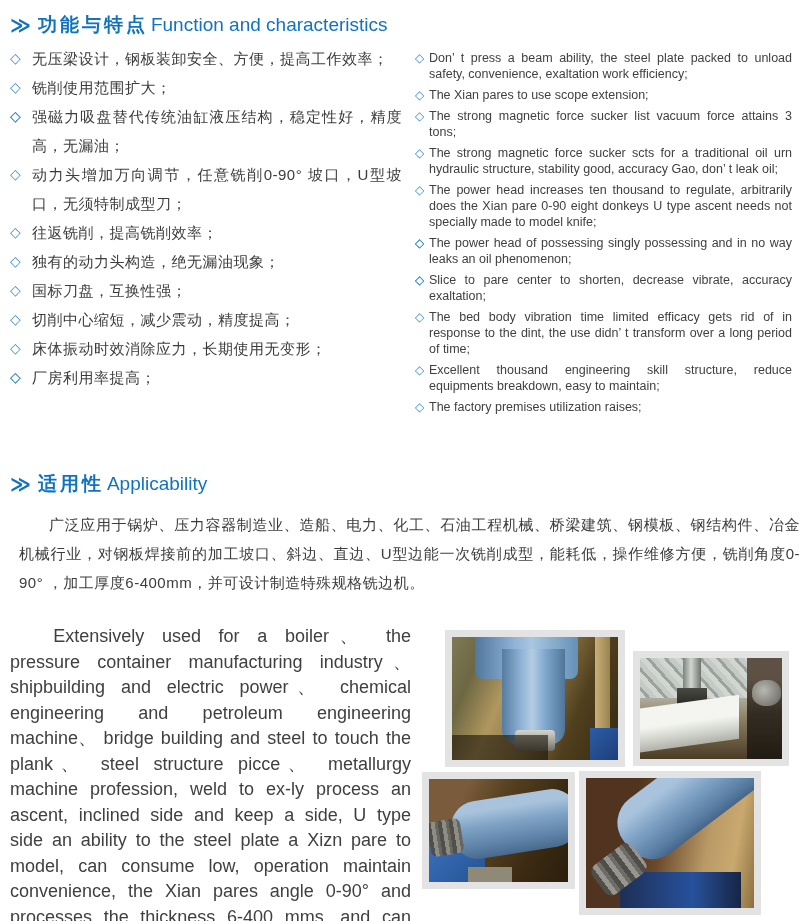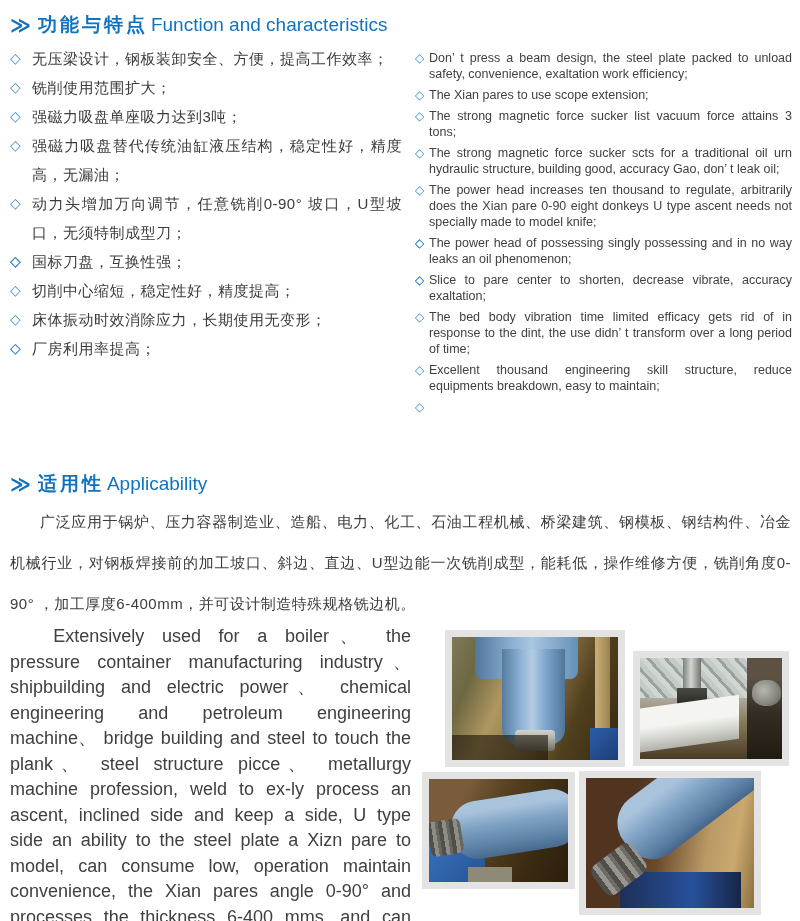--- a/index.html
+++ b/index.html
@@ -19,22 +19,22 @@
   ul.list li{position:relative;text-align:justify;}
   ul.list .bullet{position:absolute;left:0;color:#3f8ccc;}
   .list-zh{left:10px;top:44px;width:392px;}
   .list-zh li{padding-left:22px;font-size:15px;line-height:29px;letter-spacing:0.5px;}
   .list-zh .bullet{top:0;font-size:14px;line-height:29px;}
   .list-en{left:415px;top:50px;width:377px;}
   .list-en li{padding-left:14px;font-size:12.5px;line-height:16px;margin-bottom:5px;color:#404040;}
   .list-en .bullet{top:0;font-size:12px;line-height:16px;}
   
   .para-zh{
-    position:absolute;left:10px;top:501px;width:781px;margin:0;
-    font-size:15px;line-height:41px;text-align:justify;text-indent:2em;letter-spacing:0.5px;
+    position:absolute;left:10px;top:501px;width:781px;margin:9px;
+    font-size:15px;line-height:29px;text-align:justify;text-indent:2em;letter-spacing:0.5px;
   }
   .para-en{
     position:absolute;left:10px;top:624px;width:401px;margin:0;
     font-size:18px;line-height:25.5px;text-align:justify;text-indent:2.4em;
     word-spacing:2px;color:#404040;
   }
   
   .photo{position:absolute;box-sizing:border-box;border:7px solid #e3e3e3;overflow:hidden;}
   .photo *{position:absolute;}
   #photo1{left:445px;top:630px;width:180px;height:137px;
@@ -87,45 +87,45 @@
 
 <div class="page">
 
   <div class="sec-header h1pos">
     <span class="chev">≫</span><span class="t-zh">功能与特点</span><span class="t-en">Function and characteristics</span>
   </div>
 
   <ul class="list list-zh">
       <li><span class="bullet">◇</span><span>无压梁设计，钢板装卸安全、方便，提高工作效率；</span></li>
       <li><span class="bullet">◇</span><span>铣削使用范围扩大；</span></li>
-      <li><span class="bullet">◇</span><span>强磁力吸盘单座吸力达到3吨；</span></li>
+      <li><span class="bullet">◇</span></li>
       <li><span class="bullet">◇</span><span>强磁力吸盘替代传统油缸液压结构，稳定性好，精度高，无漏油；</span></li>
       <li><span class="bullet">◇</span><span>动力头增加万向调节，任意铣削0-90° 坡口，U型坡口，无须特制成型刀；</span></li>
-      <li><span class="bullet">◇</span></li>
-      <li><span class="bullet">◇</span></li>
+      <li><span class="bullet">◇</span><span>往返铣削，提高铣削效率；</span></li>
+      <li><span class="bullet">◇</span><span>独有的动力头构造，绝无漏油现象；</span></li>
       <li><span class="bullet">◇</span><span>国标刀盘，互换性强；</span></li>
-      <li><span class="bullet">◇</span><span>切削中心缩短，稳定性好，精度提高；</span></li>
+      <li><span class="bullet">◇</span><span>切削中心缩短，减少震动，精度提高；</span></li>
       <li><span class="bullet">◇</span><span>床体振动时效消除应力，长期使用无变形；</span></li>
       <li><span class="bullet">◇</span></li>
       <li><span class="bullet">◇</span><span>厂房利用率提高；</span></li>
     </ul>
 
   <ul class="list list-en">
-      <li><span class="bullet">◇</span><span>Don’ t press a beam design, the steel plate packed to unload safety, convenience, exaltation work efficiency;</span></li>
+      <li><span class="bullet">◇</span><span>Don’ t press a beam ability, the steel plate packed to unload safety, convenience, exaltation work efficiency;</span></li>
       <li><span class="bullet">◇</span><span>The Xian pares to use scope extension;</span></li>
       <li><span class="bullet">◇</span><span>The strong magnetic force sucker list vacuum force attains 3 tons;</span></li>
-      <li><span class="bullet">◇</span><span>The strong magnetic force sucker scts for a traditional oil urn hydraulic structure, building good, accuracy Gao, don’ t leak oil;</span></li>
+      <li><span class="bullet">◇</span><span>The strong magnetic force sucker scts for a traditional oil urn hydraulic structure, stability good, accuracy Gao, don’ t leak oil;</span></li>
       <li><span class="bullet">◇</span><span>The power head increases ten thousand to regulate, arbitrarily does the Xian pare 0-90 eight donkeys U type ascent needs not specially made to model knife;</span></li>
       <li><span class="bullet">◇</span></li>
       <li><span class="bullet">◇</span><span>The power head of possessing singly possessing and in no way leaks an oil phenomenon;</span></li>
       <li><span class="bullet">◇</span></li>
       <li><span class="bullet">◇</span><span>Slice to pare center to shorten, decrease vibrate, accuracy exaltation;</span></li>
       <li><span class="bullet">◇</span><span>The bed body vibration time limited efficacy gets rid of in response to the dint, the use didn’ t transform over a long period of time;</span></li>
       <li><span class="bullet">◇</span><span>Excellent thousand engineering skill structure, reduce equipments breakdown, easy to maintain;</span></li>
-      <li><span class="bullet">◇</span></li>
+      <li><span class="bullet">◇</span><span>The factory premises utilization raises;</span></li>
     </ul>
 
   <div class="sec-header h2pos">
     <span class="chev">≫</span><span class="t-zh">适用性</span><span class="t-en">Applicability</span>
   </div>
 
   <p class="para-zh">广泛应用于锅炉、压力容器制造业、造船、电力、化工、石油工程机械、桥梁建筑、钢模板、钢结构件、冶金机械行业，对钢板焊接前的加工坡口、斜边、直边、U型边能一次铣削成型，能耗低，操作维修方便，铣削角度0-90° ，加工厚度6-400mm，并可设计制造特殊规格铣边机。</p>
 
   <p class="para-en">Extensively used for a boiler、 the pressure container manufacturing industry、 shipbuilding and electric power、 chemical engineering and petroleum engineering machine、 bridge building and steel to touch the plank、 steel structure picce、 metallurgy machine profession, weld to ex-ly process an ascent, inclined side and keep a side, U type side an ability to the steel plate a Xizn pare to model, can consume low, operation maintain convenience, the Xian pares angle 0-90° and processes the thickness 6-400 mms, and can design to make special specification Xian a side machine.</p>
 

